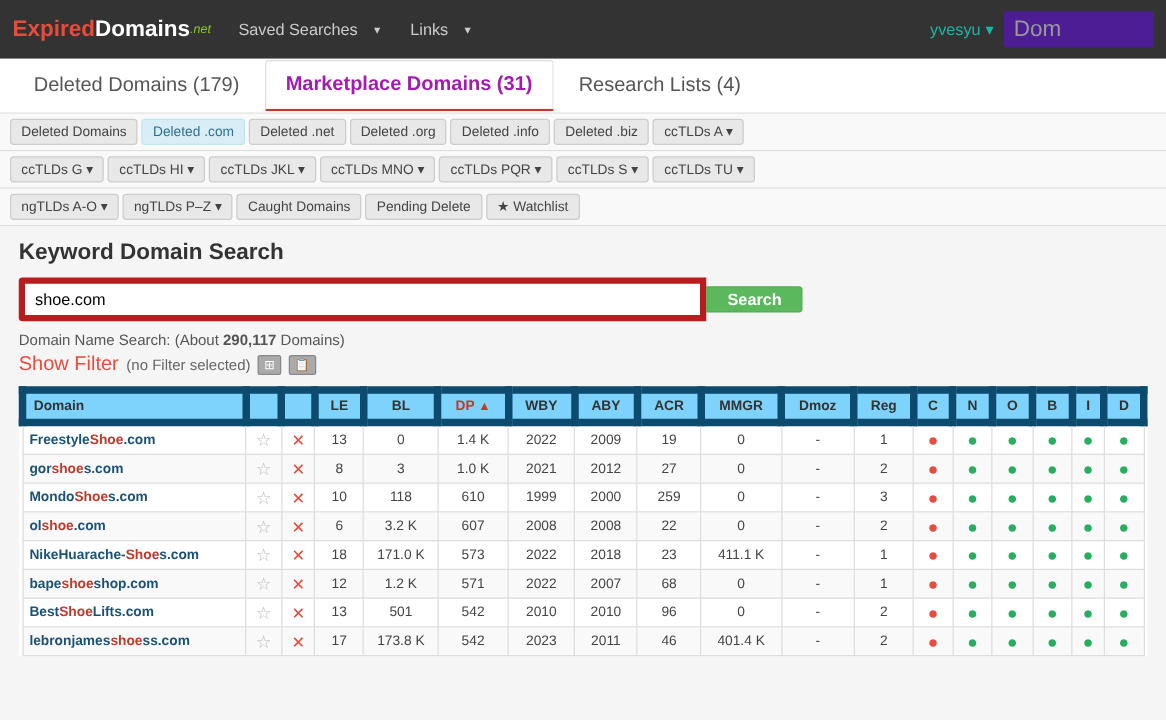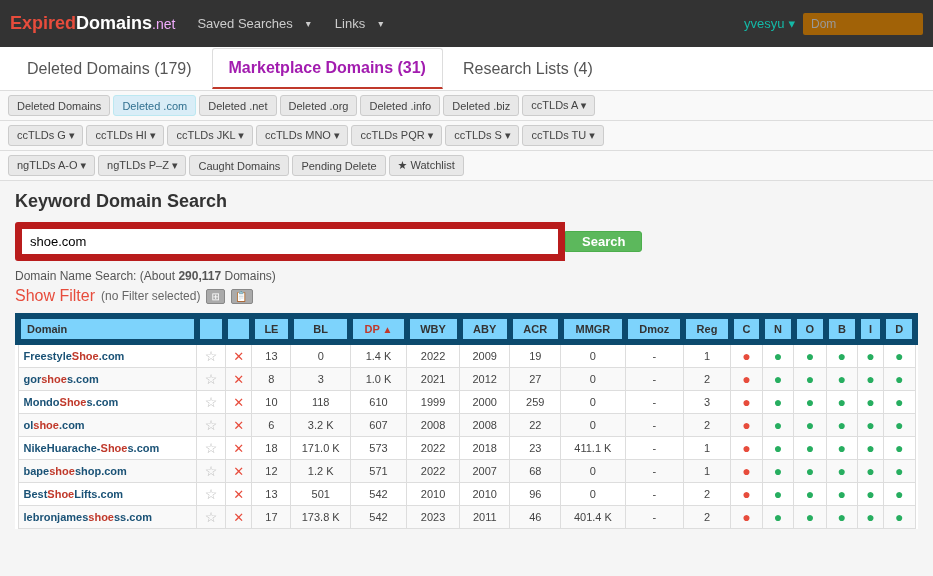--- a/index.html
+++ b/index.html
@@ -15,21 +15,21 @@
       gap: 0;
     }
     .navbar-brand {
       display: flex;
       align-items: center;
       margin-right: 10px;
       text-decoration: none;
     }
     .brand-expired { color: #e74c3c; font-size: 18px; font-weight: bold; text-align: right; }
     .brand-domains { color: #fff; font-size: 18px; font-weight: bold; }
-    .brand-net { color: #f0abfc; font-size: 14px; }
+    .brand-net { color: #84cc16; font-size: 10px; font-style: italic; }
 
     .nav-btn {
       color: #ccc;
       background: none;
       border: none;
       cursor: pointer;
       padding: 0 12px;
       height: 47px;
       font-size: 13px;
       display: flex;
@@ -48,25 +48,25 @@
       color: #14b8a6;
       background: none;
       border: none;
       cursor: pointer;
       font-size: 13px;
       display: flex;
       align-items: center;
       gap: 4px;
     }
     .search-box {
-      background: #a16207;
+      background: #4c1d95;
       border: none;
       color: #ccc;
       padding: 4px 8px;
-      font-size: 12px;
+      font-size: 18px;
       width: 120px;
       border-radius: 2px;
     }
     .search-box::placeholder { color: #999; }
 
     
     .tabs-bar {
       background: #fff;
       border-bottom: 1px solid #ddd;
       display: flex;
@@ -126,21 +126,21 @@
       margin-bottom: 10px;
     }
 
     
     .search-form {
       display: flex;
       align-items: center;
       margin-bottom: 8px;
     }
     .keyword-input {
-      border: 7px solid #b91c1c;
+      border: 5px solid #b91c1c;
       padding: 5px 8px;
       font-size: 13px;
       width: 550px;
       border-radius: 3px 0 0 3px;
       outline: none;
     }
     .search-submit {
       background: #5cb85c;
       color: #fff;
       border: 1px solid #4cae4c;

